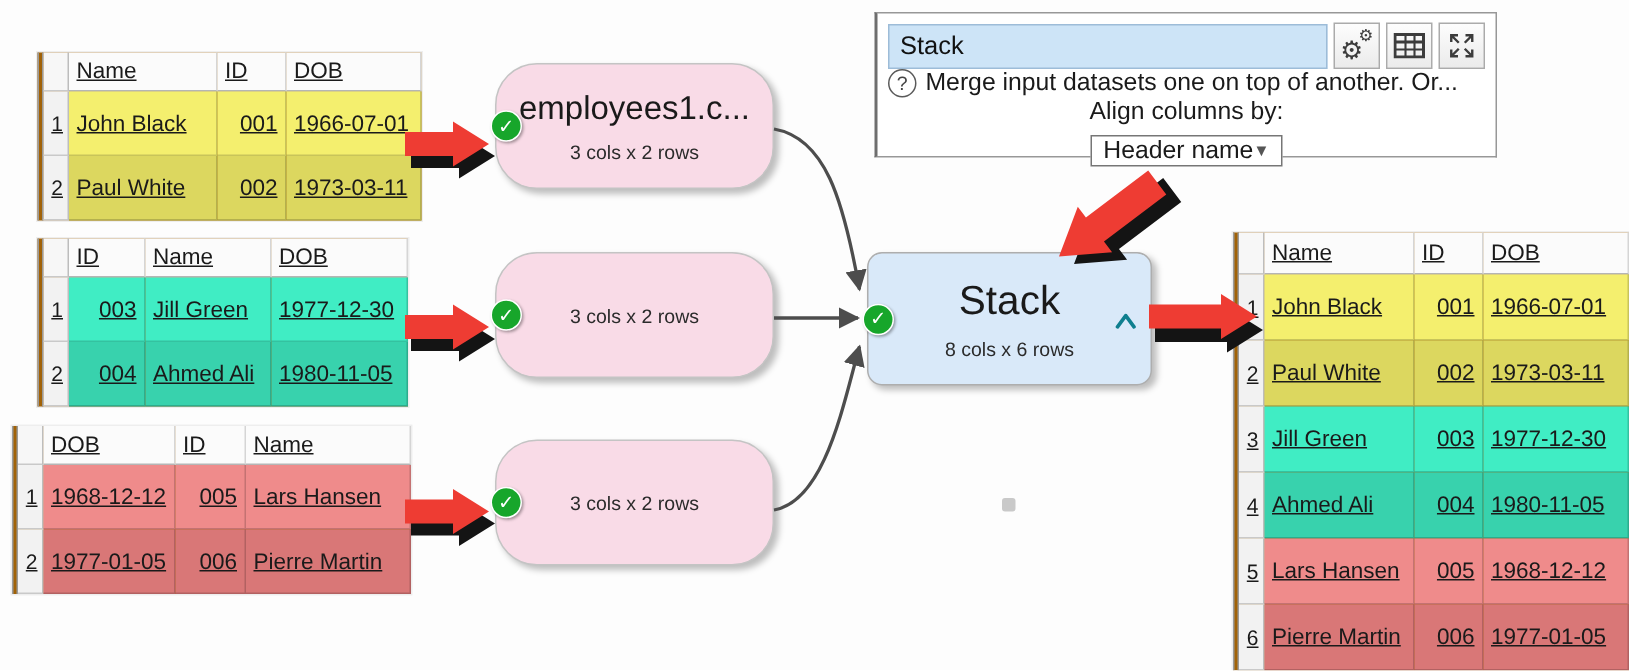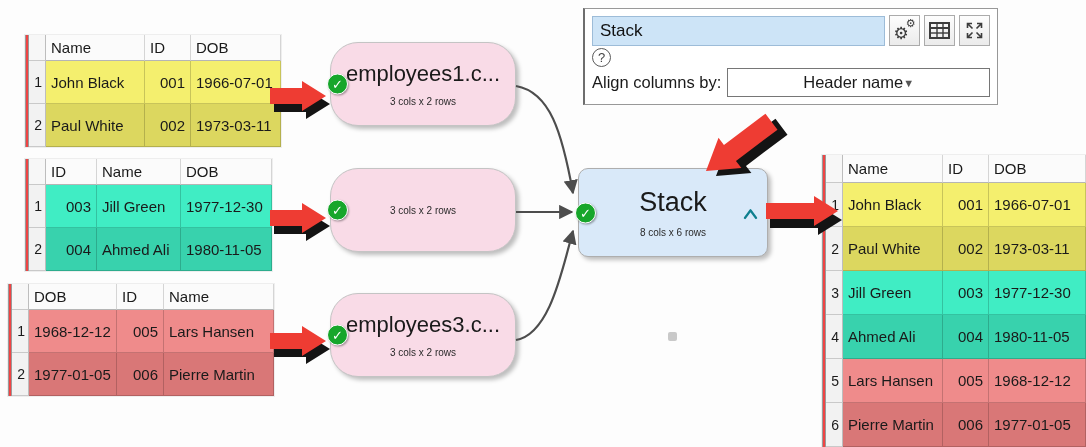--- a/index.html
+++ b/index.html
@@ -1,40 +1,40 @@
 <!DOCTYPE html>
 <html><head>
 <meta charset="utf-8">
 <style>
   html,body{margin:0;padding:0;background:#ffffff;}
   body{font-family:"Liberation Sans","DejaVu Sans",sans-serif;color:#1a1a1a;}
   .canvas{position:relative;width:1086px;height:447px;overflow:hidden;background:#fdfdfd;}
 
   
-  .dtable{position:absolute;z-index:2;border-left:4px double #9a9a9a;background:#ef4444;
-          box-shadow:0 0 0 1px rgba(0,0,0,0.06);}
+  .dtable{position:absolute;z-index:2;border-left:4px double #9a9a9a;background:#a16207;
+          box-shadow:0 0 0 1px rgba(0,0,0,0.06);text-decoration:underline;}
   .trow{display:flex;}
   .tcell{box-sizing:border-box;display:flex;align-items:center;padding:0 5px;
          font-size:15px;white-space:nowrap;overflow:hidden;
          border-right:1px solid rgba(0,0,0,0.18);border-bottom:1px solid rgba(0,0,0,0.18);}
   .hcell{background:#fbfbfb;border-right:1px solid #d5d5d5;border-bottom:1px solid #b5b5b5;}
   .rownum{background:#f2f2f2;justify-content:flex-end;padding:0 3px;
           border-right:1px solid #bdbdbd;border-bottom:1px solid #c9c9c9;font-size:14px;}
   .corner{background:#f7f7f7;}
   .num{justify-content:flex-end;}
 
   
   .node{position:absolute;z-index:3;box-sizing:border-box;display:flex;flex-direction:column;
         align-items:center;justify-content:center;gap:9px;
         box-shadow:3px 3px 4px rgba(0,0,0,0.25);}
   .node.pink{width:186px;height:84px;background:#f9dbe7;border:1px solid #c4c4c4;border-radius:28px;}
   .node.blue{width:190px;height:89px;background:#d9e9f9;border:1px solid #aeaeae;border-radius:10px;}
   .node-title{font-size:22px;color:#1a1a1a;}
   .node.blue .node-title{font-size:27px;}
-  .node-sub{font-size:10px;color:#2b2b2b;}
+  .node-sub{font-size:13px;color:#2b2b2b;}
   .check{position:absolute;left:-4px;top:50%;transform:translateY(-50%);
          width:21px;height:21px;border-radius:50%;background:#17a62b;color:#fff;
          border:1.5px solid #ffffff;box-sizing:border-box;display:flex;align-items:center;justify-content:center;
          font-size:13px;font-weight:bold;box-shadow:1px 1px 2px rgba(0,0,0,0.35);}
   .caret{position:absolute;right:9px;top:50%;transform:translateY(-42%);line-height:0;}
 
   
   .wires{position:absolute;left:0;top:0;z-index:5;pointer-events:none;}
 
   
@@ -43,21 +43,21 @@
          display:flex;flex-direction:column;justify-content:space-between;padding:6px 7px 7px 7px;}
   .panel-row{display:flex;align-items:center;}
   .name-input{flex:1;height:30px;box-sizing:border-box;background:#cde4f7;border:1px solid #9dbcd8;
               font-family:inherit;font-size:17px;color:#111;padding:0 7px;outline:none;}
   .tool-btn{width:31px;height:31px;margin-left:4px;box-sizing:border-box;flex:0 0 auto;
             background:linear-gradient(#fdfdfd,#ebebeb);border:1px solid #ababab;
             display:flex;align-items:center;justify-content:center;padding:0;cursor:pointer;}
   .help-row{font-size:16.5px;gap:6px;}
   .help-circle{width:19px;height:19px;border-radius:50%;border:1.5px solid #5a5a5a;box-sizing:border-box;
                display:flex;align-items:center;justify-content:center;font-size:13px;color:#444;flex:0 0 auto;}
-  .align-row{font-size:16.5px;gap:6px;}
+  .align-row{font-size:16.5px;gap:6px;flex-direction:column;}
   .select{flex:1;height:29px;box-sizing:border-box;border:1px solid #767676;background:#fff;
           display:flex;align-items:center;justify-content:center;padding:0 8px;font-size:16.5px;}
   .select .tri{color:#555;font-size:11px;}
 
   .dot{position:absolute;left:668px;top:332px;width:9px;height:9px;background:#c9c9c9;
        border-radius:2px;z-index:1;}
 </style>
 </head>
 <body>
 
@@ -174,21 +174,20 @@
     <span class="check">✓</span>
     <span class="node-title">employees1.c...</span>
     <span class="node-sub">3 cols x 2 rows</span>
   </div>
   <div class="node pink" style="left:330px;top:168px;">
     <span class="check">✓</span>
     <span class="node-sub">3 cols x 2 rows</span>
   </div>
   <div class="node pink" style="left:330px;top:293px;">
     <span class="check">✓</span>
-    <span class="node-title">employees3.c...</span>
     <span class="node-sub">3 cols x 2 rows</span>
   </div>
   <div class="node blue" style="left:578px;top:168px;">
     <span class="check">✓</span>
     <span class="node-title">Stack</span>
     <span class="node-sub">8 cols x 6 rows</span>
     <span class="caret">
       <svg width="15" height="11" viewBox="0 0 15 11">
           <polyline points="2,9.5 7.5,2 13,9.5" fill="none" stroke="#0f7f8f" stroke-width="2.4" stroke-linecap="round" stroke-linejoin="round"></polyline>
         </svg>
@@ -251,20 +250,21 @@
             <path d="M7.5 7.5 L2.5 2.5 M2.5 7 L2.5 2.5 L7 2.5"></path>
             <path d="M11.5 7.5 L16.5 2.5 M12 2.5 L16.5 2.5 L16.5 7"></path>
             <path d="M7.5 11.5 L2.5 16.5 M2.5 12 L2.5 16.5 L7 16.5"></path>
             <path d="M11.5 11.5 L16.5 16.5 M16.5 12 L16.5 16.5 L12 16.5"></path>
           </g>
         </svg>
       </button>
     </div>
     <div class="panel-row help-row">
       <span class="help-circle">?</span>
+      <span>Merge input datasets one on top of another. Or...</span>
     </div>
     <div class="panel-row align-row">
       <span>Align columns by:</span>
       <div class="select">
         <span>Header name</span>
         <span class="tri">▼</span>
       </div>
     </div>
   </div>
 

